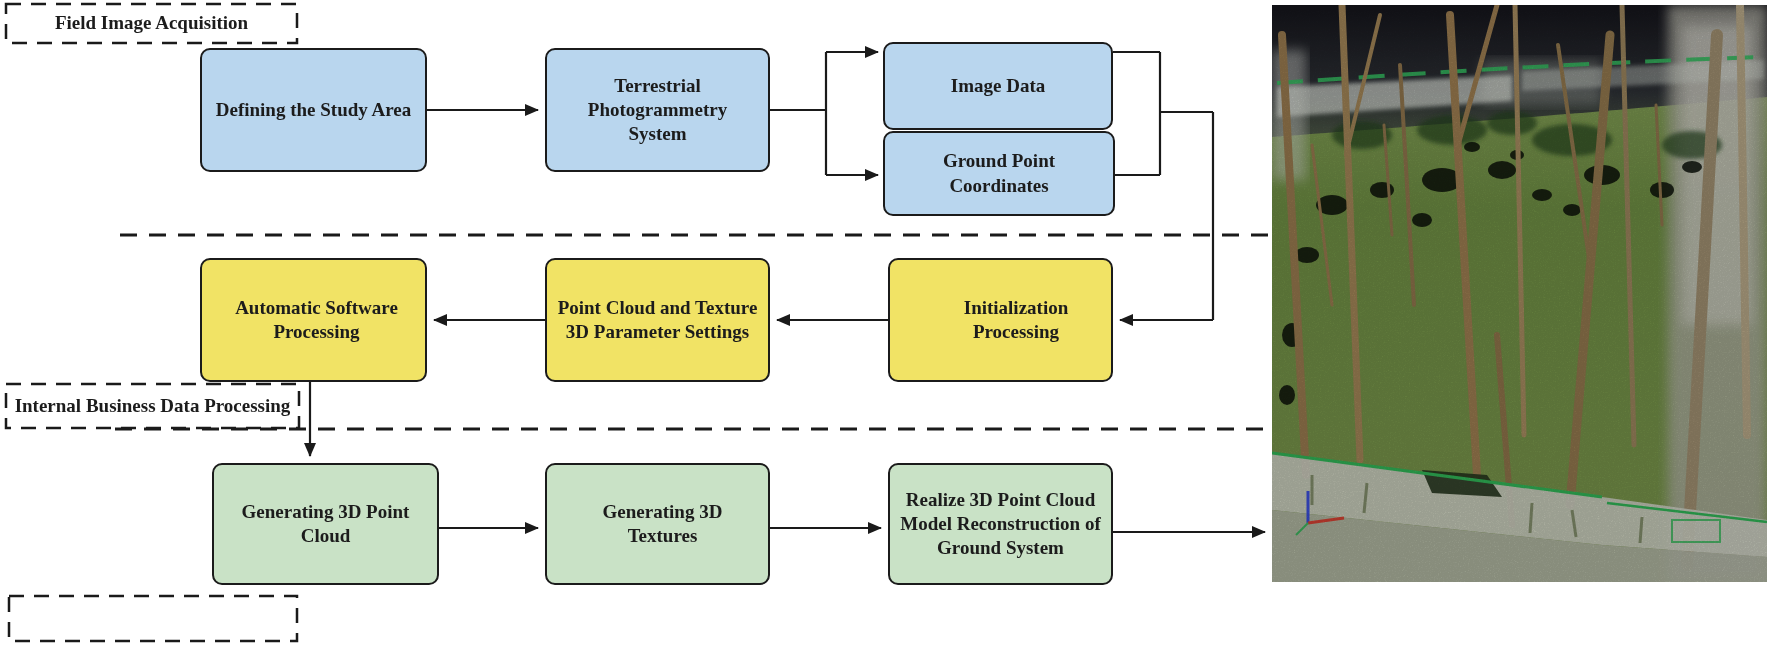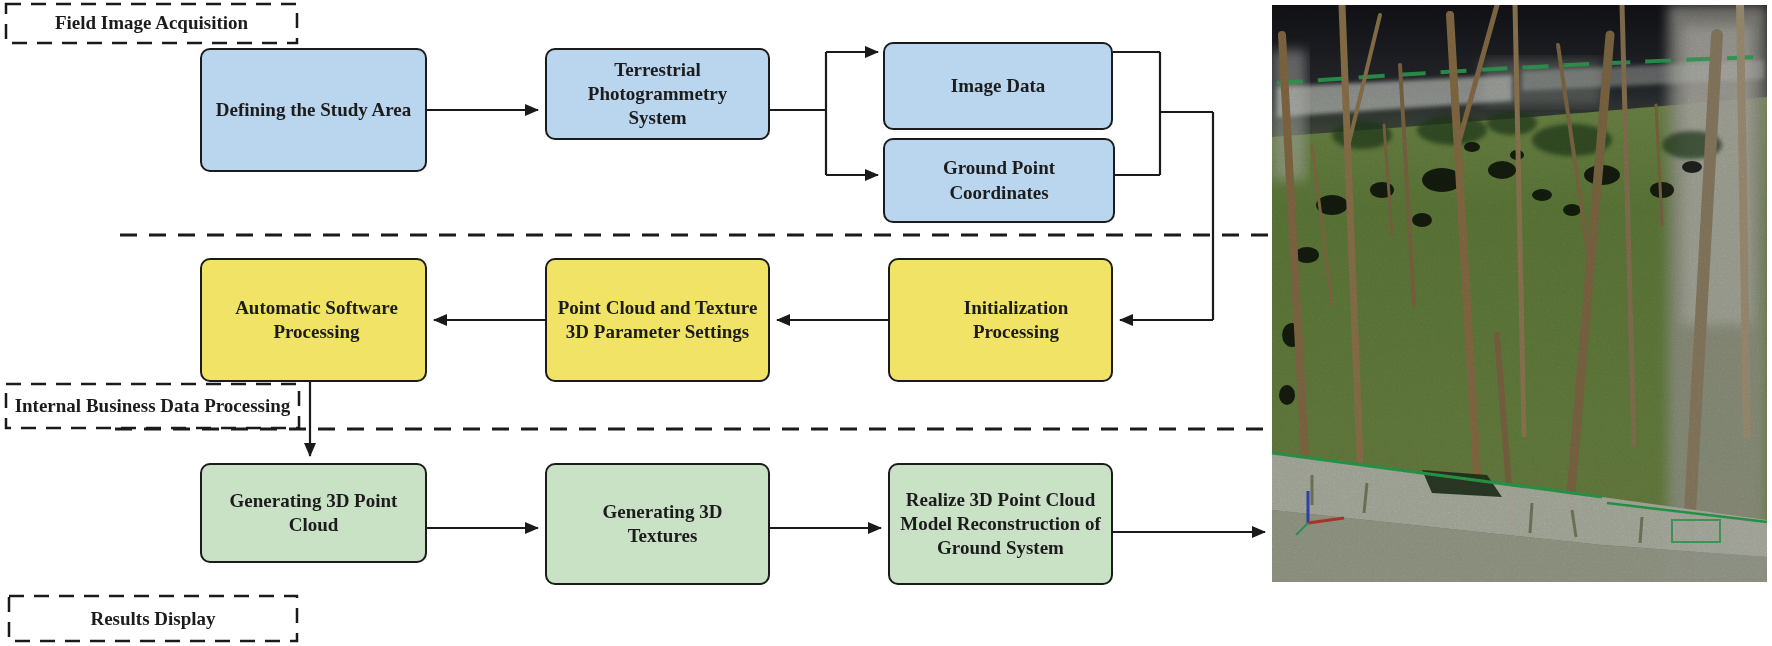--- a/index.html
+++ b/index.html
@@ -9,27 +9,27 @@
   .node{position:absolute;z-index:2;display:flex;align-items:center;justify-content:center;
         text-align:center;border:2.5px solid #1b1b1b;border-radius:10px;box-sizing:border-box;
         font-size:19px;line-height:1.28;font-weight:600;padding:4px 10px;}
   .node.blue{background:#b9d6ee;}
   .node.yellow{background:#f1e365;}
   .node.green{background:#c9e2c6;}
   .sec-label{position:absolute;z-index:2;display:flex;align-items:center;justify-content:center;
              text-align:center;font-size:19px;font-weight:600;white-space:nowrap;box-sizing:border-box;}
   
   #n-defining{left:200px;top:48px;width:227px;height:124px;}
-  #n-terrestrial{left:545px;top:48px;width:225px;height:92px;}
+  #n-terrestrial{left:545px;top:48px;width:225px;height:124px;}
   #n-imagedata{left:883px;top:5px;width:230px;height:88px;margin-top:37px;}
-  #n-groundpoint{left:883px;top:138px;width:232px;height:85px;}
+  #n-groundpoint{left:883px;top:131px;width:232px;height:85px;}
   #n-automatic{left:200px;top:258px;width:227px;height:124px;padding-left:16px;}
   #n-pcsettings{left:545px;top:258px;width:225px;height:124px;font-family:Liberation Serif, serif;}
   #n-init{left:888px;top:258px;width:225px;height:124px;padding-left:41px;}
-  #n-genpc{left:200px;top:463px;width:227px;height:100px;}
+  #n-genpc{left:212px;top:463px;width:227px;height:122px;}
   #n-gentex{left:545px;top:463px;width:225px;height:122px;padding-left:20px;}
   #n-realize{left:888px;top:463px;width:225px;height:122px;}
   
   #s-field{left:5px;top:3px;width:293px;height:40px;}
   #s-internal{left:5px;top:383px;width:295px;height:45px;}
   #s-results{left:8px;top:595px;width:290px;height:47px;}
   .photo{position:absolute;left:1272px;top:5px;width:495px;height:577px;z-index:2;}
   .photo svg{display:block;width:100%;height:100%;}
 </style>
 </head>
@@ -71,21 +71,20 @@
 
     <g stroke="#1a1a1a" stroke-width="2.5" fill="none" stroke-dasharray="15 10">
       <rect x="6" y="4" width="291" height="39"></rect>
       <rect x="6" y="384" width="293" height="44"></rect>
       <rect x="9" y="596" width="288" height="45"></rect>
     </g>
   </svg>
 
   <div class="sec-label" id="s-field">Field Image Acquisition</div>
   <div class="sec-label" id="s-internal">Internal Business Data Processing</div>
-  <div class="sec-label" id="s-results">Results Display</div>
 
   <div class="node blue" id="n-defining">Defining the Study Area</div>
   <div class="node blue" id="n-terrestrial">Terrestrial Photogrammetry System</div>
   <div class="node blue" id="n-imagedata">Image Data</div>
   <div class="node blue" id="n-groundpoint">Ground Point Coordinates</div>
   <div class="node yellow" id="n-init">Initialization Processing</div>
   <div class="node yellow" id="n-pcsettings">Point Cloud and Texture 3D Parameter Settings</div>
   <div class="node yellow" id="n-automatic">Automatic Software Processing</div>
   <div class="node green" id="n-genpc">Generating 3D Point Cloud</div>
   <div class="node green" id="n-gentex">Generating 3D Textures</div>

